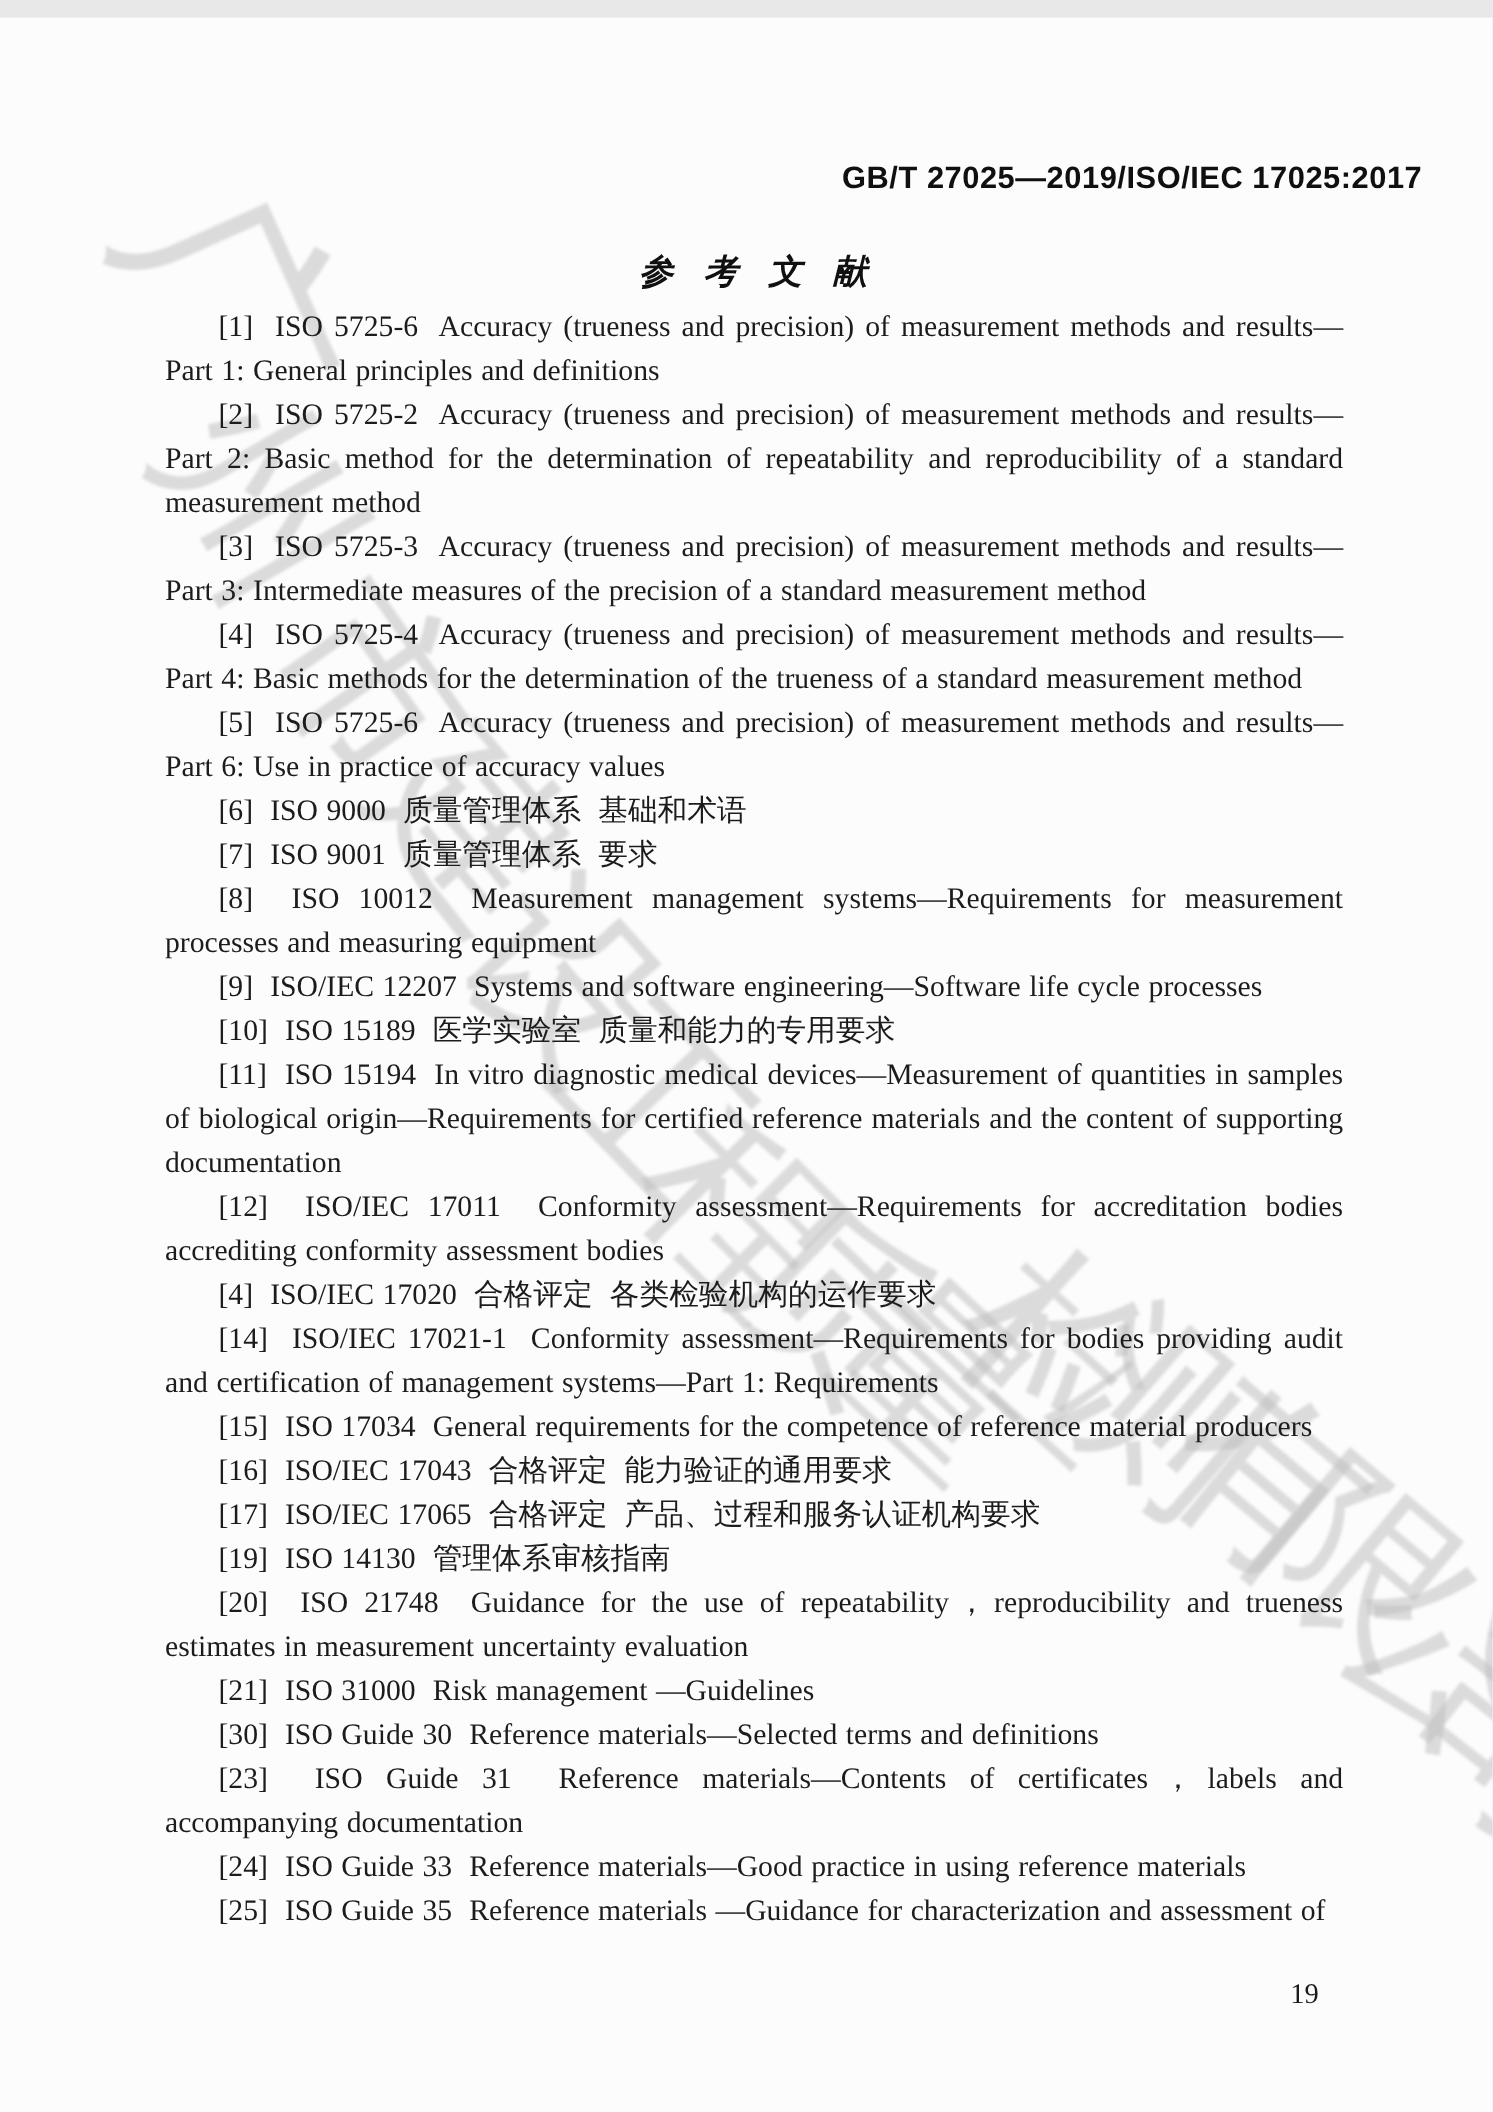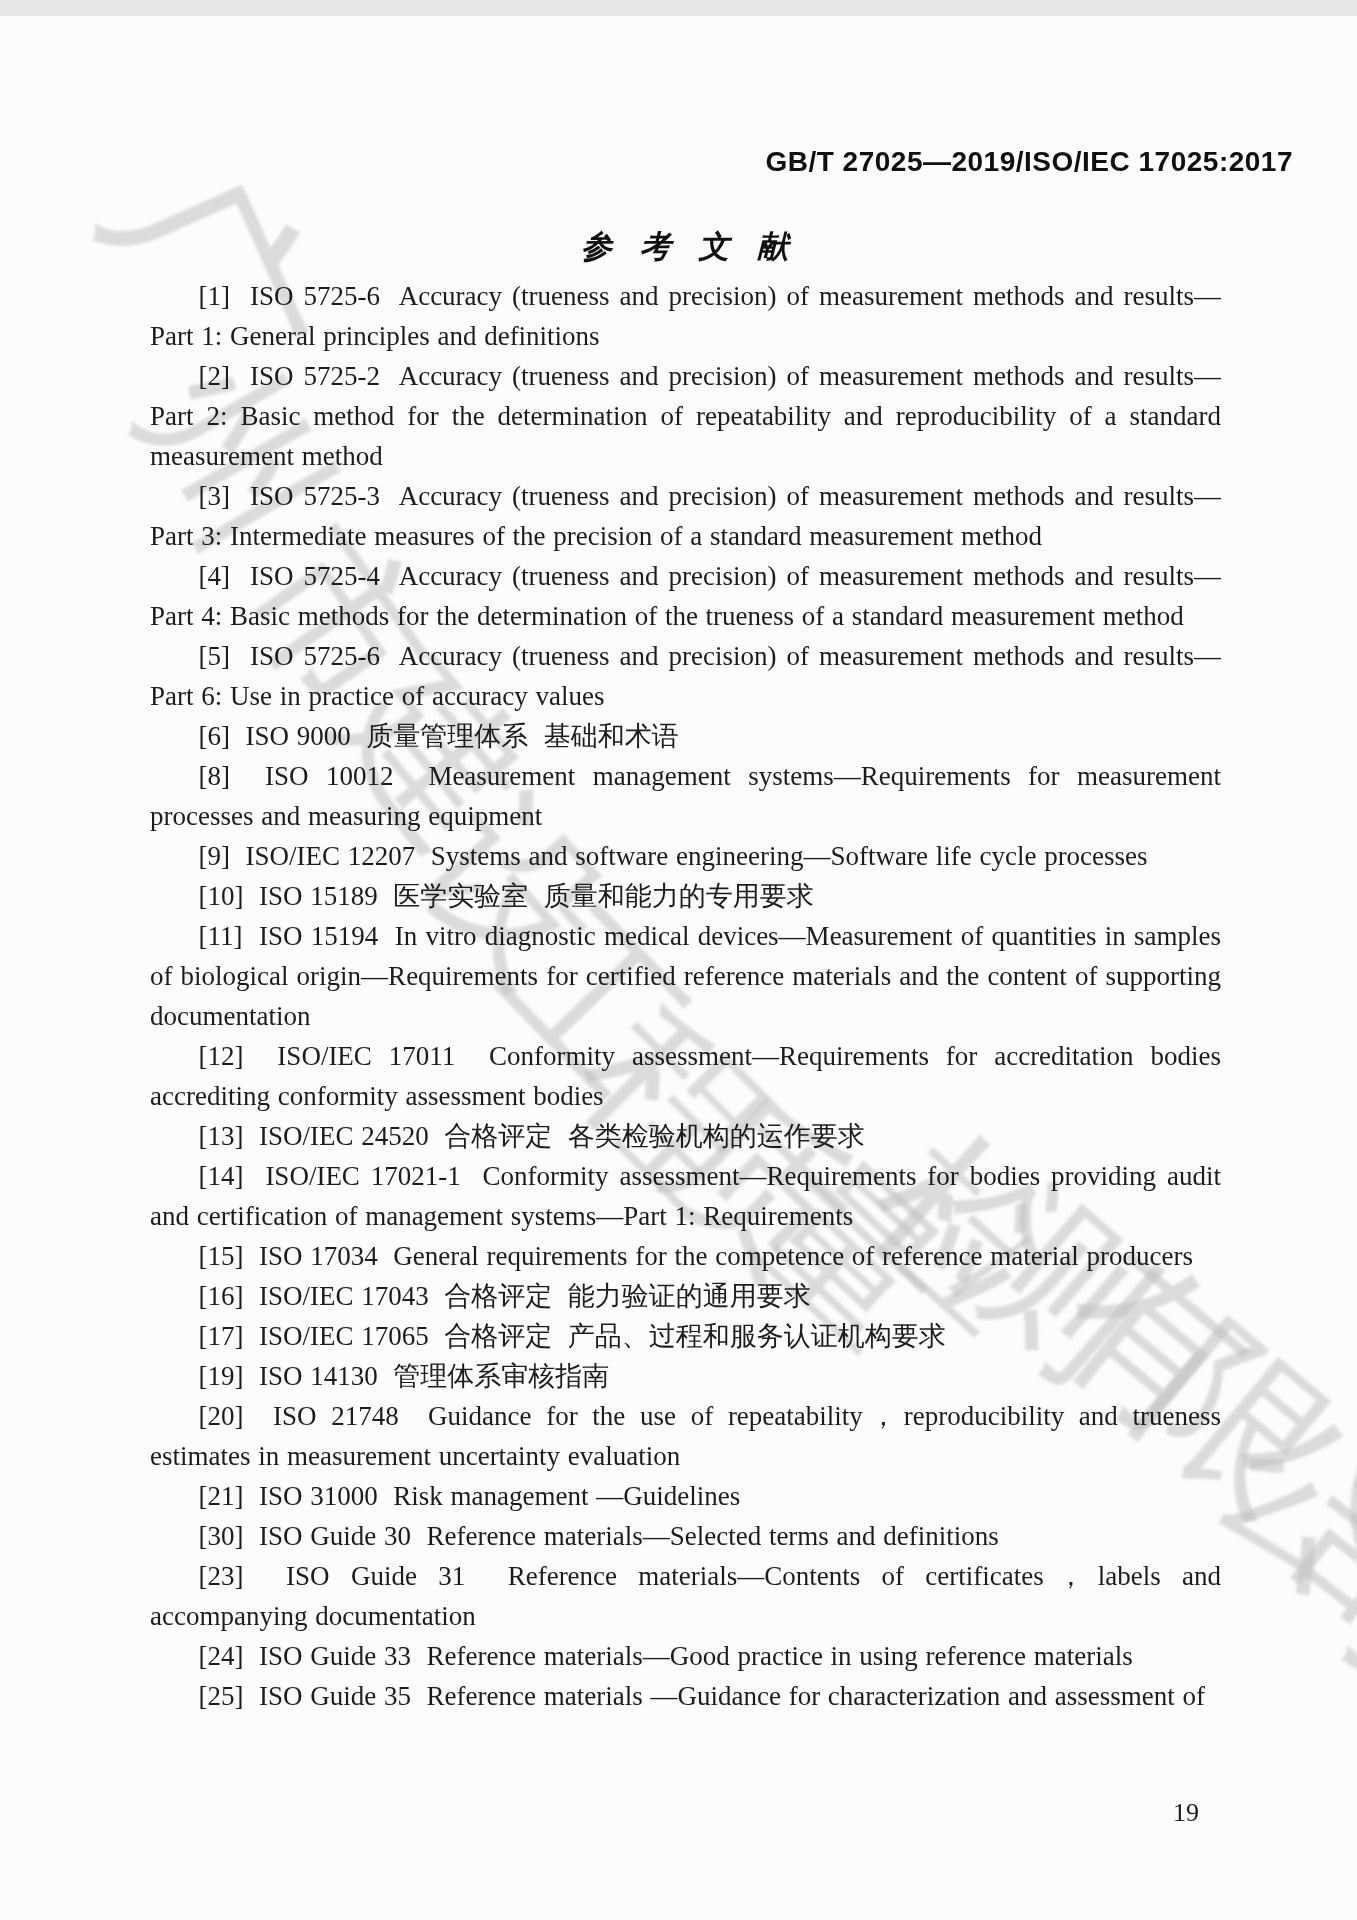--- a/index.html
+++ b/index.html
@@ -102,26 +102,27 @@
 
   <div class="content">
     <h1 class="doc-title">参 考 文 献</h1>
     <div class="refs">
         <p>[1]  ISO 5725-6  Accuracy (trueness and precision) of measurement methods and results—Part 1: General principles and definitions</p>
         <p>[2]  ISO 5725-2  Accuracy (trueness and precision) of measurement methods and results—Part 2: Basic method for the determination of repeatability and reproducibility of a standard measurement method</p>
         <p>[3]  ISO 5725-3  Accuracy (trueness and precision) of measurement methods and results—Part 3: Intermediate measures of the precision of a standard measurement method</p>
         <p>[4]  ISO 5725-4  Accuracy (trueness and precision) of measurement methods and results—Part 4: Basic methods for the determination of the trueness of a standard measurement method</p>
         <p>[5]  ISO 5725-6  Accuracy (trueness and precision) of measurement methods and results—Part 6: Use in practice of accuracy values</p>
         <p>[6]  ISO 9000  质量管理体系  基础和术语</p>
+        <p>[7]  ISO 9001  质量管理体系  要求</p>
         <p>[8]  ISO 10012  Measurement management systems—Requirements for measurement processes and measuring equipment</p>
         <p>[9]  ISO/IEC 12207  Systems and software engineering—Software life cycle processes</p>
         <p>[10]  ISO 15189  医学实验室  质量和能力的专用要求</p>
         <p>[11]  ISO 15194  In vitro diagnostic medical devices—Measurement of quantities in samples of biological origin—Requirements for certified reference materials and the content of supporting documentation</p>
         <p>[12]  ISO/IEC 17011  Conformity assessment—Requirements for accreditation bodies accrediting conformity assessment bodies</p>
-        <p>[13]  ISO/IEC 24520  合格评定  各类检验机构的运作要求</p>
+        <p>[4]  ISO/IEC 17020  合格评定  各类检验机构的运作要求</p>
         <p>[14]  ISO/IEC 17021-1  Conformity assessment—Requirements for bodies providing audit and certification of management systems—Part 1: Requirements</p>
         <p>[15]  ISO 17034  General requirements for the competence of reference material producers</p>
         <p>[16]  ISO/IEC 17043  合格评定  能力验证的通用要求</p>
         <p>[17]  ISO/IEC 17065  合格评定  产品、过程和服务认证机构要求</p>
         <p>[19]  ISO 14130  管理体系审核指南</p>
         <p>[20]  ISO 21748  Guidance for the use of repeatability，reproducibility and trueness estimates in measurement uncertainty evaluation</p>
         <p>[21]  ISO 31000  Risk management —Guidelines</p>
         <p>[30]  ISO Guide 30  Reference materials—Selected terms and definitions</p>
         <p>[23]  ISO Guide 31  Reference materials—Contents of certificates，labels and accompanying documentation</p>
         <p>[24]  ISO Guide 33  Reference materials—Good practice in using reference materials</p>

